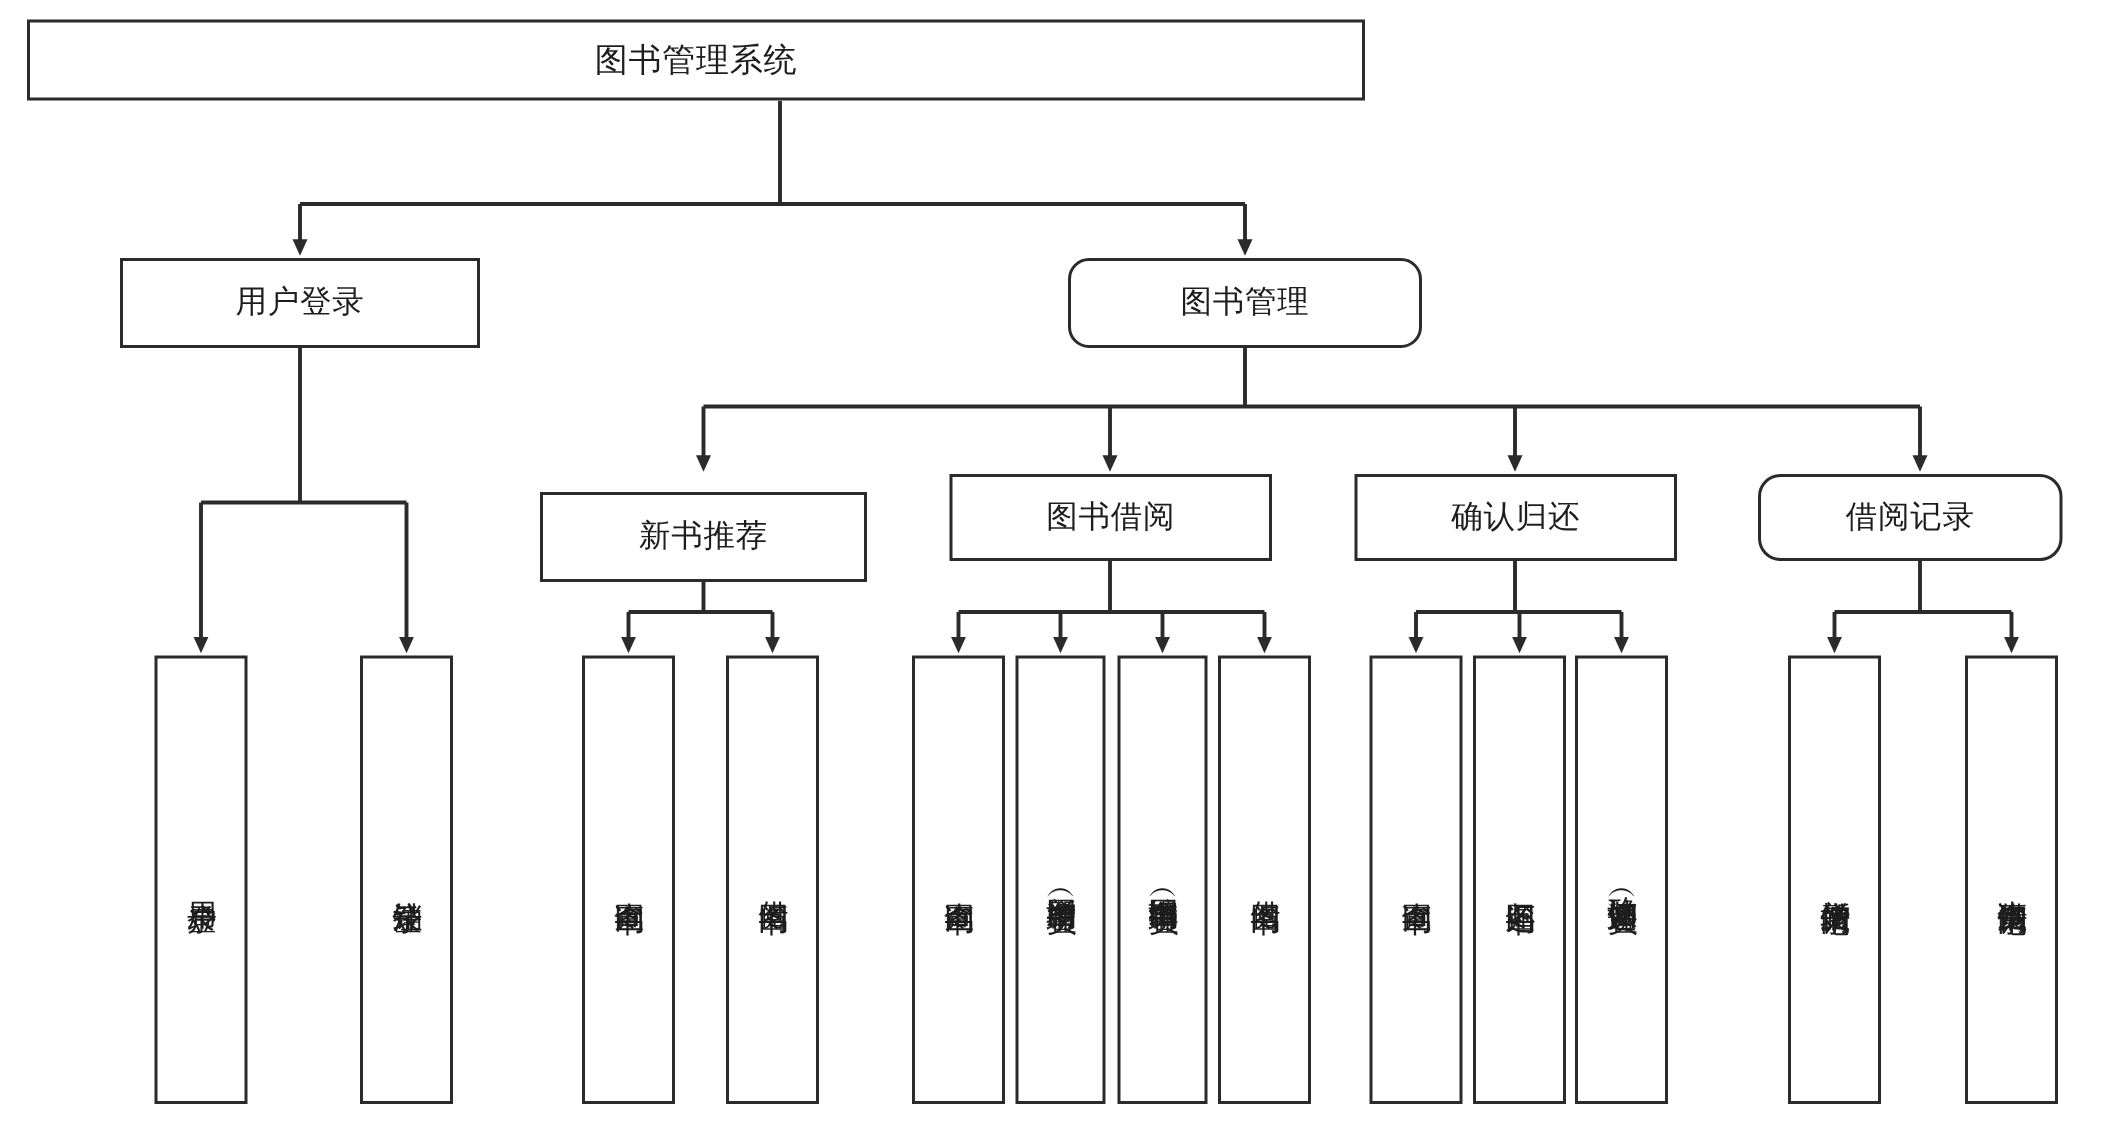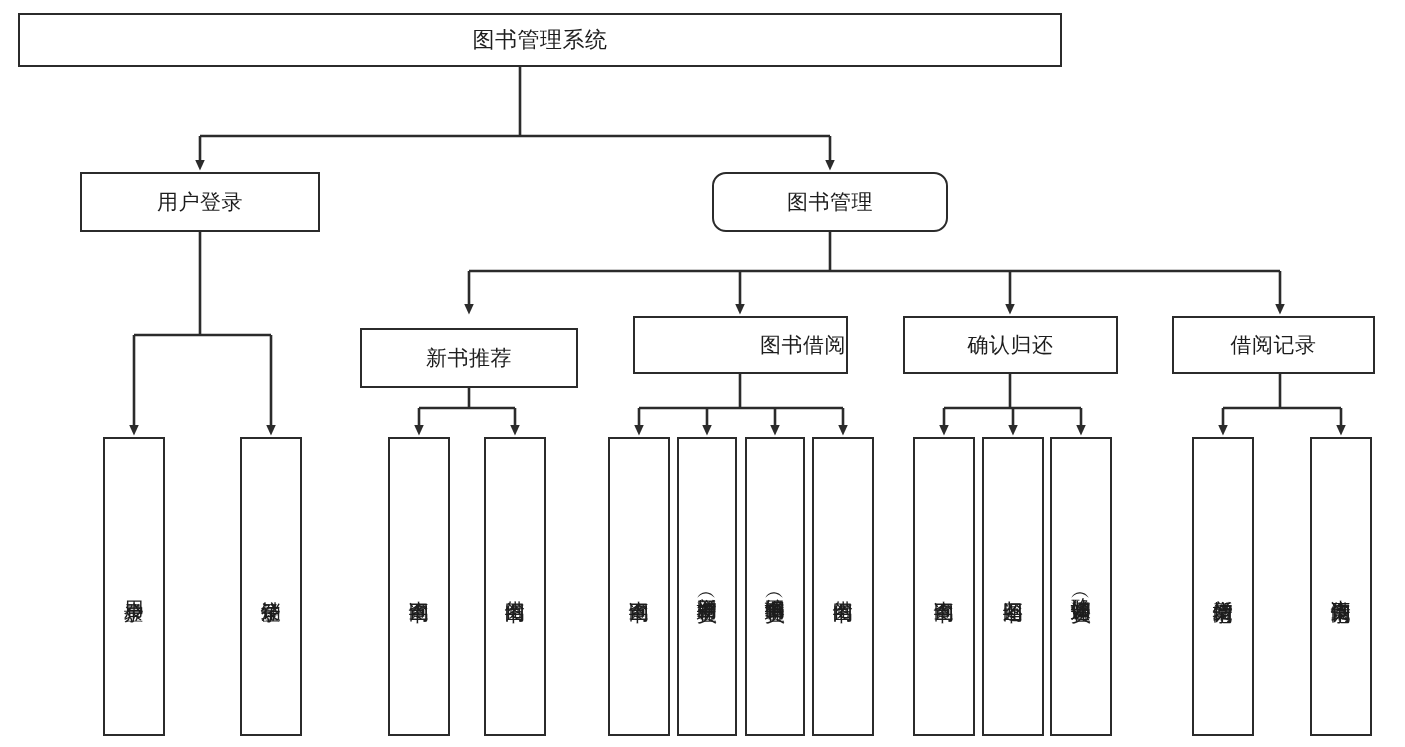--- a/index.html
+++ b/index.html
@@ -108,41 +108,41 @@
         <path d="M944,408 L944,426" marker-end="url(#arrow)"></path>
         <path d="M1013,408 L1013,426" marker-end="url(#arrow)"></path>
         <path d="M1081,408 L1081,426" marker-end="url(#arrow)"></path>
         <path d="M1280,374 L1280,408"></path>
         <path d="M1223,408 L1341,408"></path>
         <path d="M1223,408 L1223,426" marker-end="url(#arrow)"></path>
         <path d="M1341,408 L1341,426" marker-end="url(#arrow)"></path>
       </g>
   </svg>
 
-  <div class="node root" style="left: 18px; top: 13px; width: 1044px; height: 54px;">
+  <div class="node root" style="left: 18px; top: 13px; width: 892px; height: 54px;">
     <span class="label">图书管理系统</span>
   </div>
 
   <div id="node-host">
       <div class="node branch" style="left: 80px; top: 172px; width: 240px; height: 60px;">
         <span class="label">用户登录</span>
       </div>
       <div class="node branch" style="left: 712px; top: 172px; width: 236px; height: 60px; border-radius: 14px;">
         <span class="label">图书管理</span>
       </div>
       <div class="node branch" style="left: 360px; top: 328px; width: 218px; height: 60px;">
         <span class="label">新书推荐</span>
       </div>
-      <div class="node branch" style="left: 633px; top: 316px; width: 215px; height: 58px; justify-content: flex-end;">
+      <div class="node branch" style="left: 633px; top: 316px; width: 215px; height: 58px;">
         <span class="label">图书借阅</span>
       </div>
       <div class="node branch" style="left: 903px; top: 316px; width: 215px; height: 58px;">
         <span class="label">确认归还</span>
       </div>
-      <div class="node branch" style="left: 1172px; top: 316px; width: 203px; height: 58px;">
+      <div class="node branch" style="left: 1172px; top: 316px; width: 203px; height: 58px; border-radius: 15px;">
         <span class="label">借阅记录</span>
       </div>
       <div class="node leaf" style="left: 103px; top: 437px; width: 62px; height: 299px;">
         <span class="label">用户登录</span>
       </div>
       <div class="node leaf" style="left: 240px; top: 437px; width: 62px; height: 299px;">
         <span class="label">注销登录</span>
       </div>
       <div class="node leaf" style="left: 388px; top: 437px; width: 62px; height: 299px;">
         <span class="label">查询图书</span>

